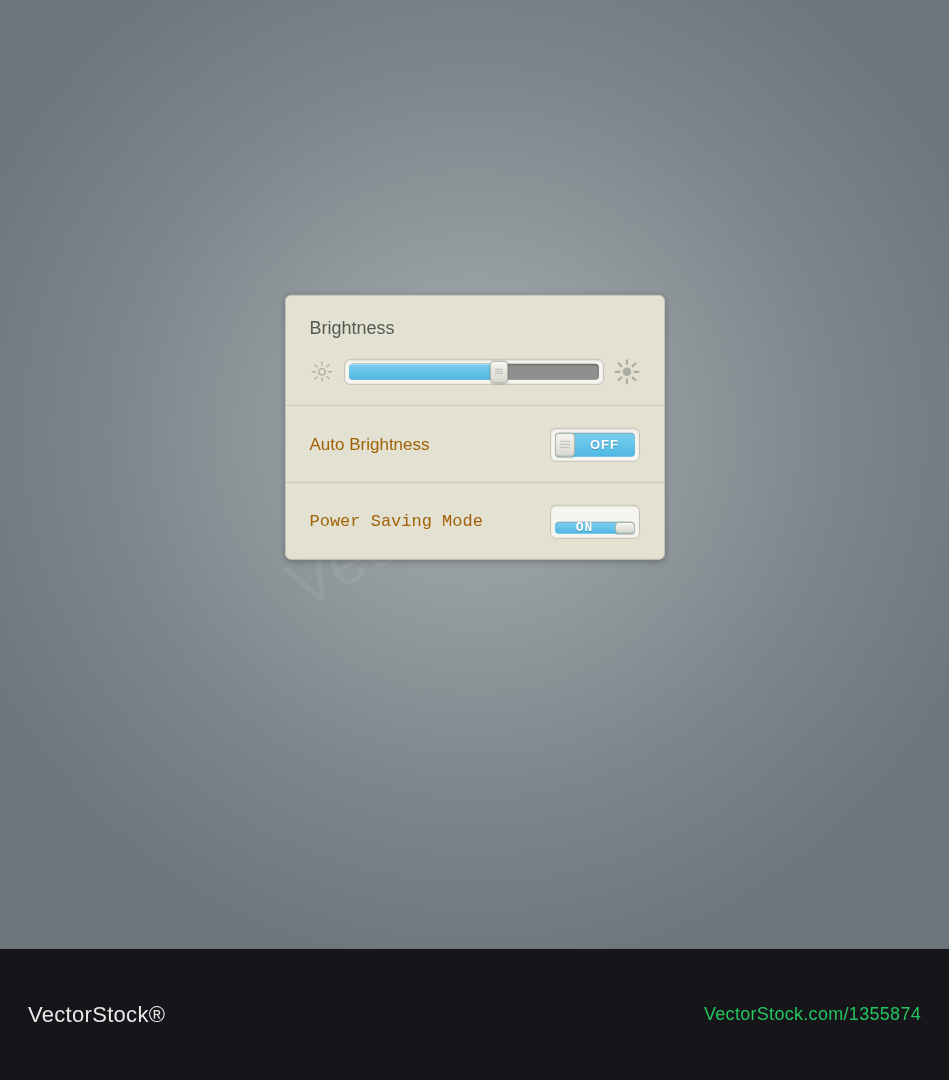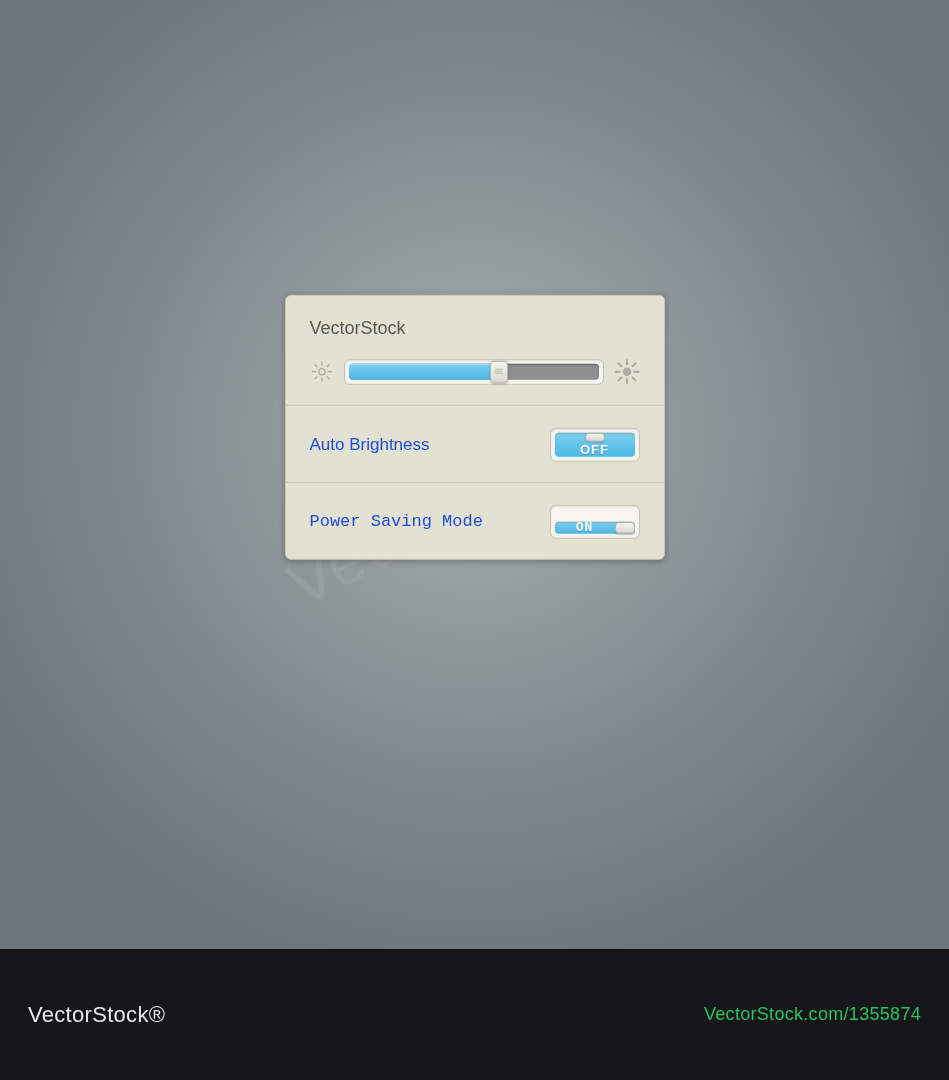--- a/index.html
+++ b/index.html
@@ -50,21 +50,21 @@
     color: #555a55;
     margin-bottom: 20px;
   }
   .row {
     display: flex;
     align-items: center;
     justify-content: space-between;
   }
   .row-label {
     font-size: 17px;
-    color: #1d4ed8;
+    color: #a16207;
   }
 
   
   .slider-row {
     display: flex;
     align-items: center;
     gap: 10px;
   }
   .sun-icon { width: 24px; height: 24px; flex: 0 0 auto; opacity: 0.55; }
   .sun-icon.large { width: 26px; height: 26px; opacity: 0.6; }
@@ -156,21 +156,21 @@
   }
   .toggle-knob::before{
     content:"";
     position:absolute;
     left:4px; right:4px; top:5px; bottom:5px;
     background:
       linear-gradient(#bfbeb5,#bfbeb5) center 25%/100% 1px no-repeat,
       linear-gradient(#bfbeb5,#bfbeb5) center 50%/100% 1px no-repeat,
       linear-gradient(#bfbeb5,#bfbeb5) center 75%/100% 1px no-repeat;
   }
-  .toggle.off .toggle-inner { flex-direction: column; }
+  .toggle.off .toggle-inner { flex-direction: row; }
   .toggle.on  .toggle-inner { flex-direction: row-reverse; margin-top: 12px; }
 
   
   .watermark {
     position: absolute;
     left: 50%; top: 52%;
     transform: translate(-50%, -50%) rotate(-28deg);
     font-size: 64px;
     letter-spacing: 2px;
     color: rgba(255,255,255,0.07);
@@ -182,21 +182,21 @@
 </head>
 <body>
 
 <div class="stage">
 
   <div class="watermark">VectorStock®</div>
 
   <div class="panel">
 
     <div class="section">
-      <div class="section-title">VectorStock</div>
+      <div class="section-title">Brightness</div>
       <div class="slider-row">
 
         <svg class="sun-icon" viewBox="0 0 24 24">
           <circle cx="12" cy="12" r="3.2" fill="none" stroke="#8a8a80" stroke-width="1.4"></circle>
           <g stroke="#8a8a80" stroke-width="1.4" stroke-linecap="round">
             <line x1="12" y1="2.5" x2="12" y2="5.5"></line>
             <line x1="12" y1="18.5" x2="12" y2="21.5"></line>
             <line x1="2.5" y1="12" x2="5.5" y2="12"></line>
             <line x1="18.5" y1="12" x2="21.5" y2="12"></line>
             <line x1="5" y1="5" x2="7" y2="7"></line>

